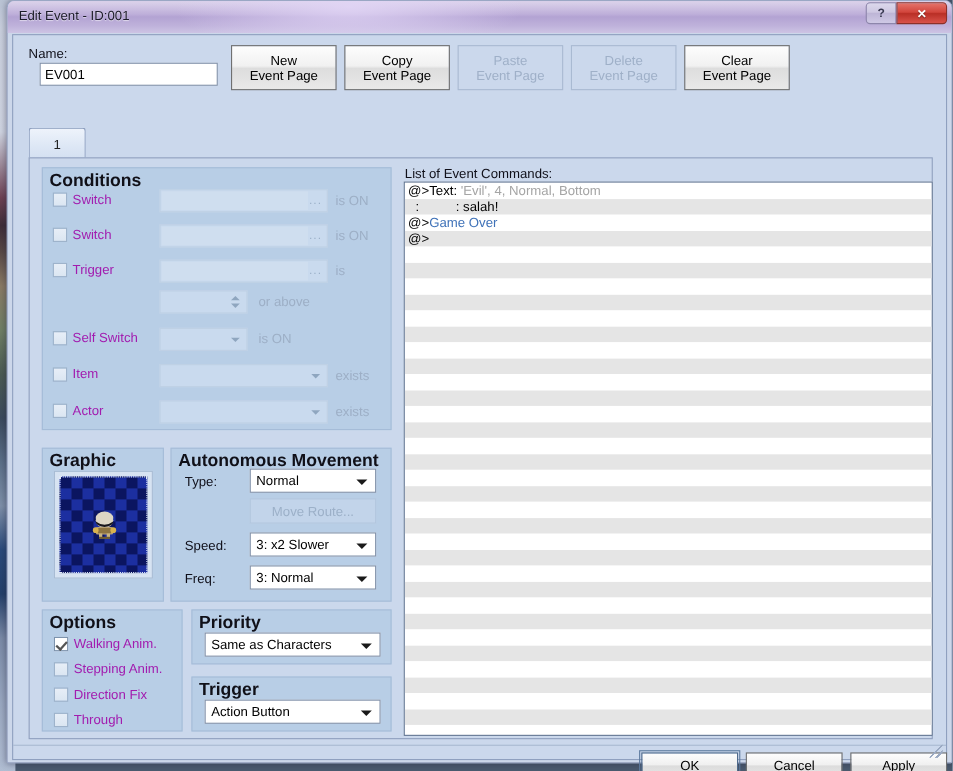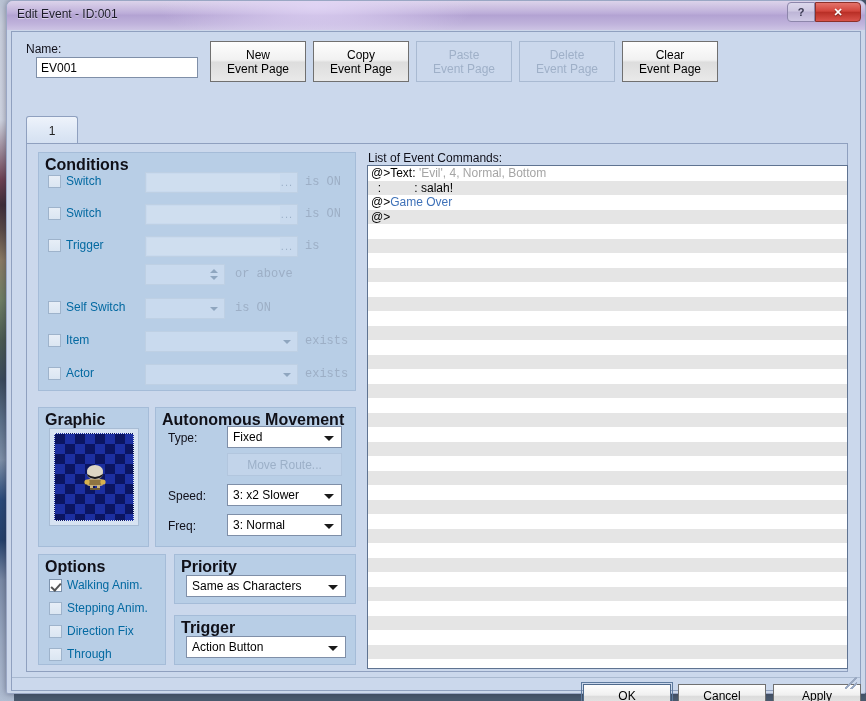--- a/index.html
+++ b/index.html
@@ -162,37 +162,37 @@
   }
   .cb.checked {
     background: #ffffff; border-color: #7d93ad;
   }
   .cb.checked::after {
     content:""; position:absolute; left:3px; top:1px;
     width: 4px; height: 8px; border: solid #555; border-width: 0 2px 2px 0;
     transform: rotate(42deg);
   }
   .cb-row { position: absolute; display: flex; align-items: center; gap: 5px; }
-  .cb-row .cbtext { font-size: 12px; color: #0369a1; }
+  .cb-row .cbtext { font-size: 12px; color: #a21caf; }
 
   
   .dfield {
     position: absolute; box-sizing: border-box;
     background: #c9daee; border: 1px solid #bed0e4;
     height: 21px;
   }
   .dfield .ell {
     position: absolute; right: 4px; top: 3px;
     font-size: 11px; color: #9bb0c8; letter-spacing: 1px;
   }
   .dfield .inner {
     position: absolute; left: 1px; top: 1px; right: 17px; bottom: 1px;
     background: #cfdeef;
   }
-  .graytext { color: #9dafc6; font-size: 12px; position: absolute; font-family: Liberation Mono, monospace; }
+  .graytext { color: #9dafc6; font-size: 12px; position: absolute; }
 
   
   .dcombo {
     position: absolute; box-sizing: border-box; height: 21px;
     background: #c9daee; border: 1px solid #bed0e4;
   }
   .dcombo .arr {
     position: absolute; right: 6px; top: 8px;
     width: 0; height: 0; border-left: 4px solid transparent;
     border-right: 4px solid transparent; border-top: 4px solid #8fa6bf;
@@ -424,21 +424,21 @@
           </svg>
         </div>
       </div>
     </div>
 
     <div class="group" style="left:143px; top:375px; width:201px; height:140px;padding-left:38px;">
       <div class="gtitle">Autonomous Movement</div>
 
       <span class="lbl" style="position:absolute; left:12px; top:23px;">Type:</span>
       <div class="combo" style="left:71px; top:18px; width:115px;">
-        <span>Fixed</span>
+        <span>Normal</span>
         <span class="arr"></span>
       </div>
 
       <div class="dbtn" style="left:71px; top:45px; width:115px;">Move Route...</div>
 
       <span class="lbl" style="position:absolute; left:12px; top:81px;">Speed:</span>
       <div class="combo" style="left:71px; top:76px; width:115px;">
         <span>3: x2 Slower</span>
         <span class="arr"></span>
       </div>

